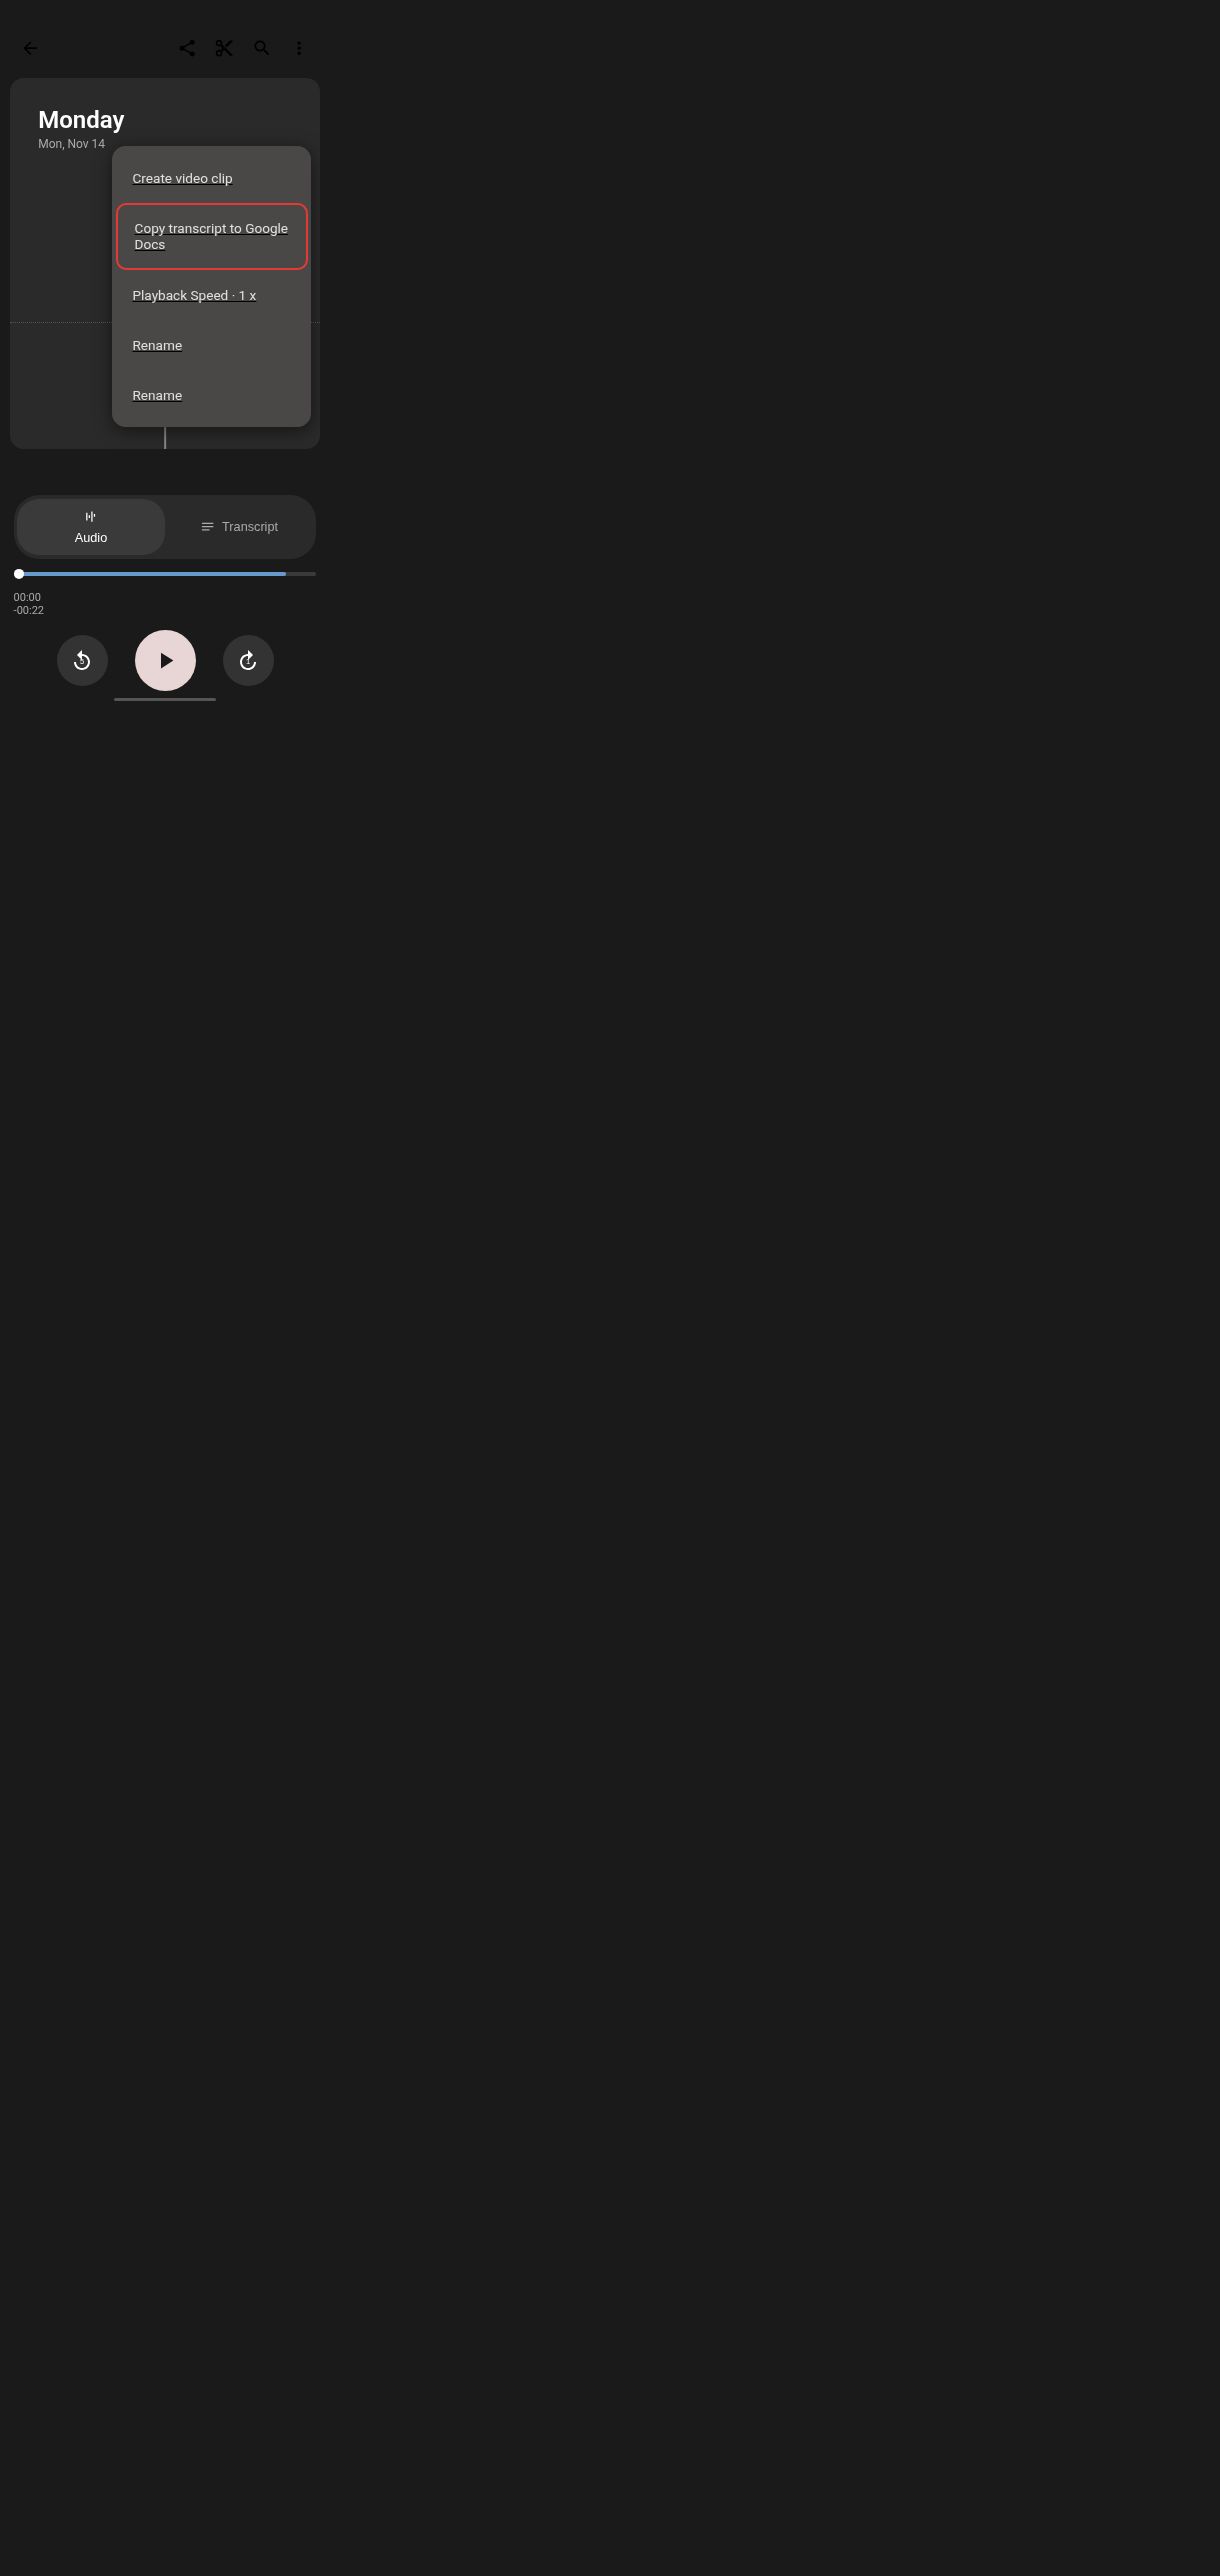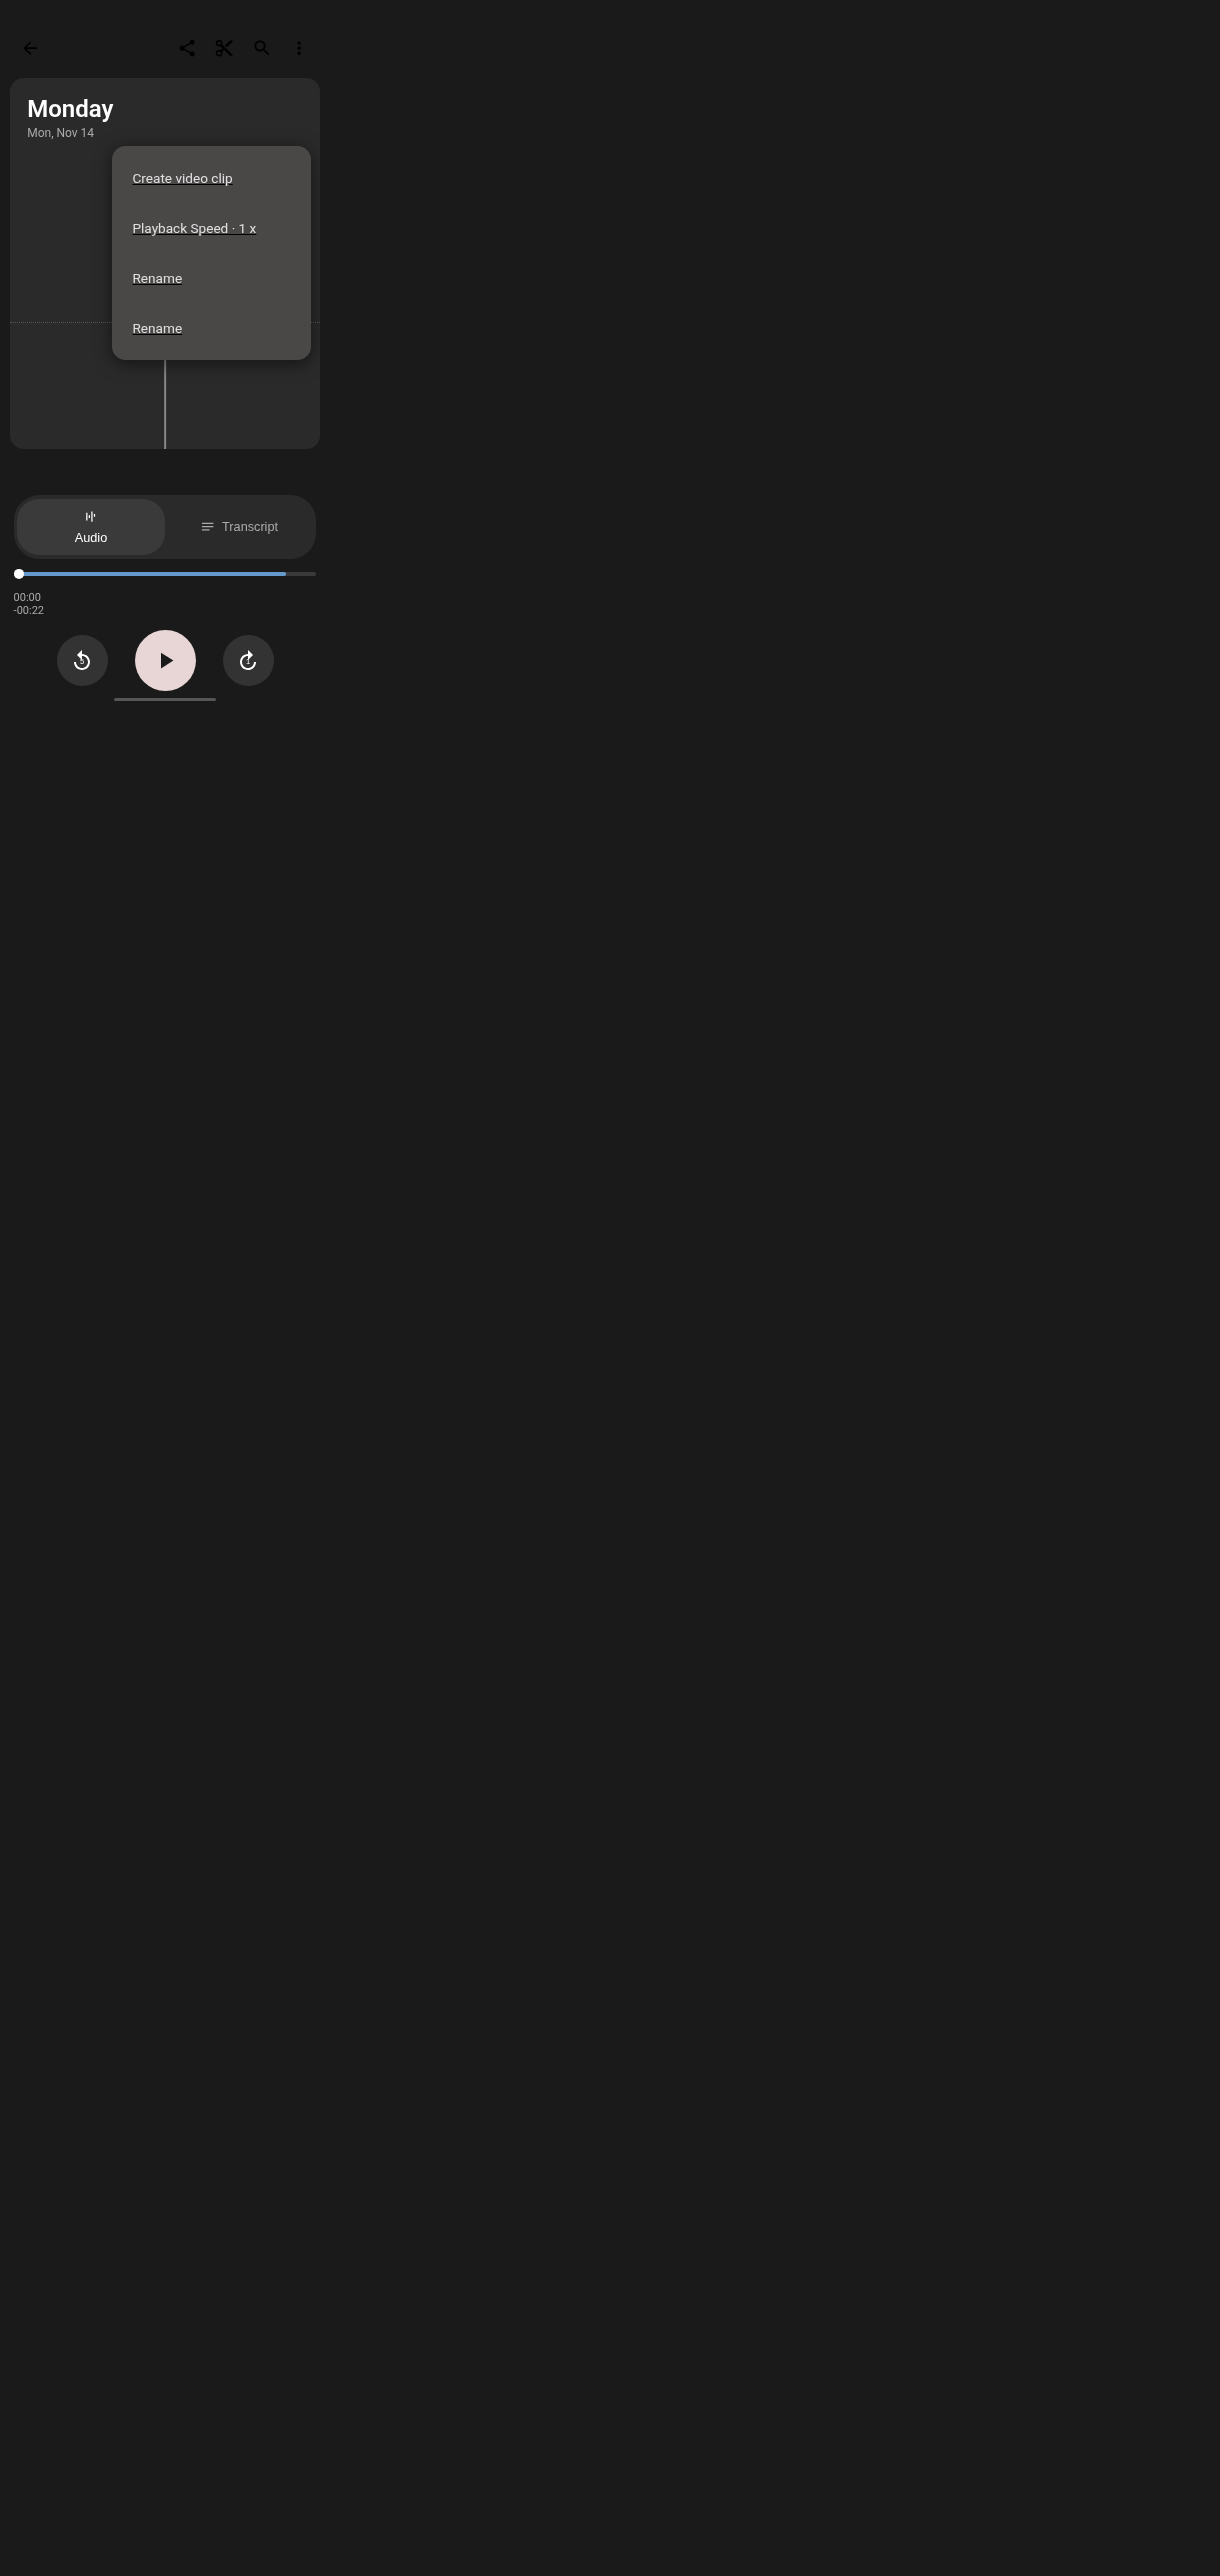--- a/index.html
+++ b/index.html
@@ -46,21 +46,21 @@
       align-items: center;
       gap: 3.4px;
     }
 
     
     .main-card {
       margin: 6.8px 10.2px;
       background: #2a2a2a;
       border-radius: 13.6px;
       height: 371px;
-      padding: 17px;
+      padding: 28px;
       position: relative;
       overflow: hidden;
     }
 
     .recording-title {
       color: #ffffff;
       font-size: 24px;
       font-weight: 600;
     }
 
@@ -290,20 +290,23 @@
 </div>
 
 <div class="main-card">
   <div class="recording-title">Monday</div>
   <div class="recording-date">Mon, Nov 14</div>
 
   <div class="context-menu">
     <div class="menu-item">
       <span>Create video clip</span>
     </div>
+    <div class="menu-item highlighted">
+      <span>Copy transcript to Google Docs</span>
+    </div>
     <div class="menu-item">
       <span>Playback Speed · 1 x</span>
     </div>
     <div class="menu-item">
       <span>Rename</span>
     </div>
     <div class="menu-item">
       <span>Rename</span>
     </div>
   </div>

